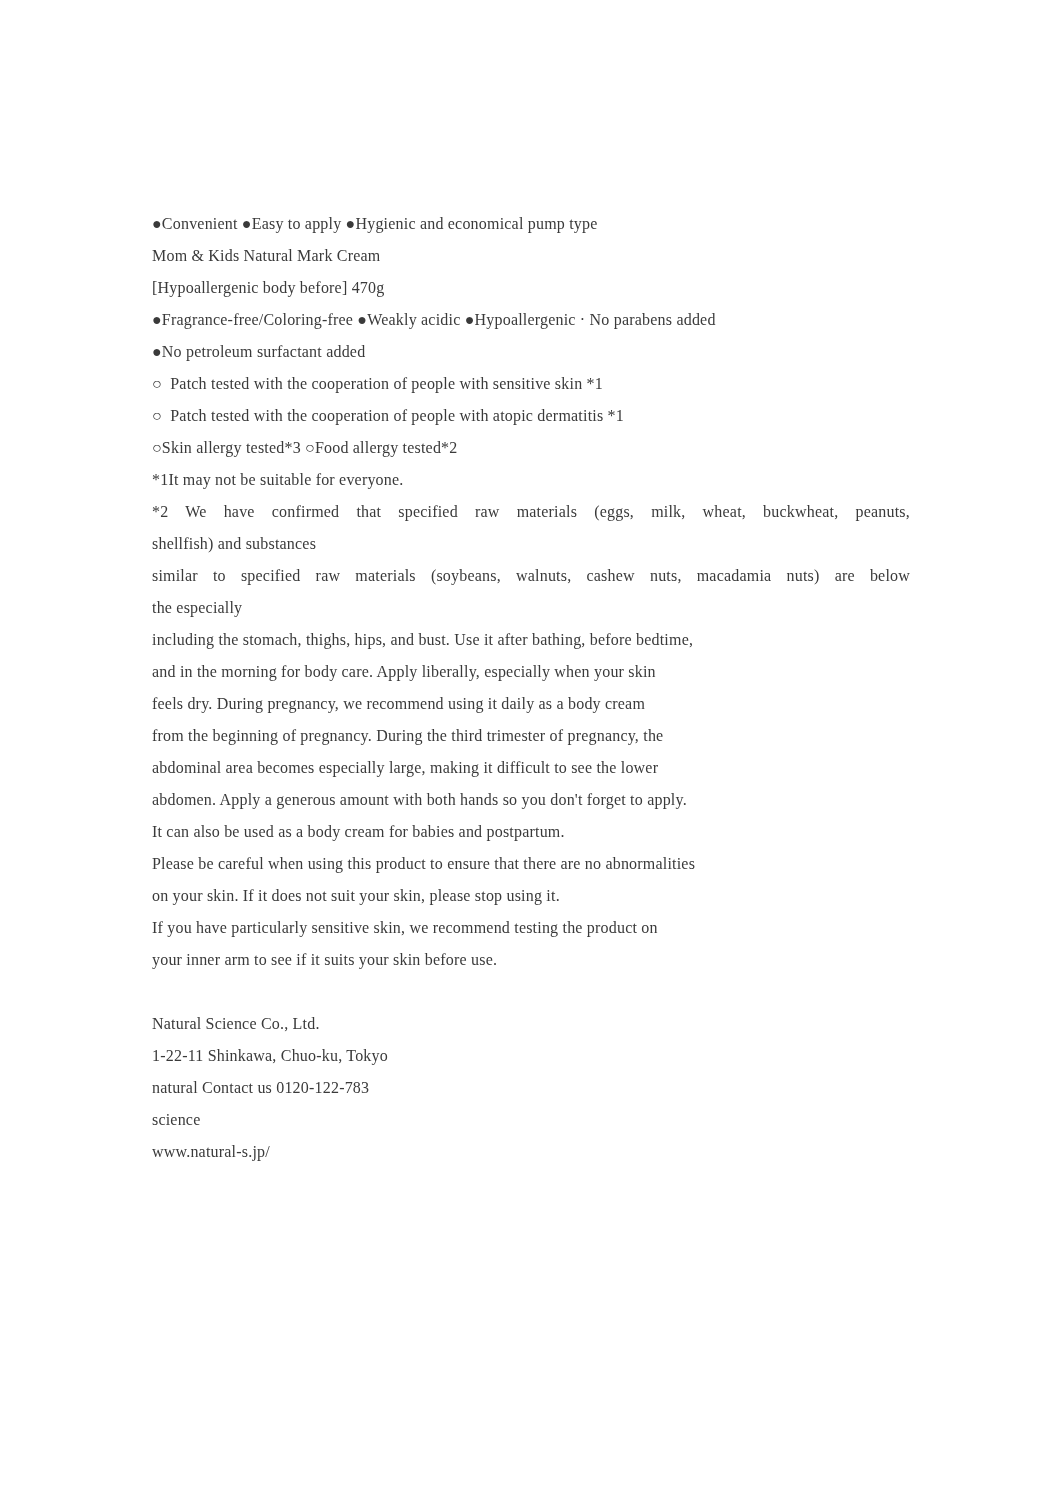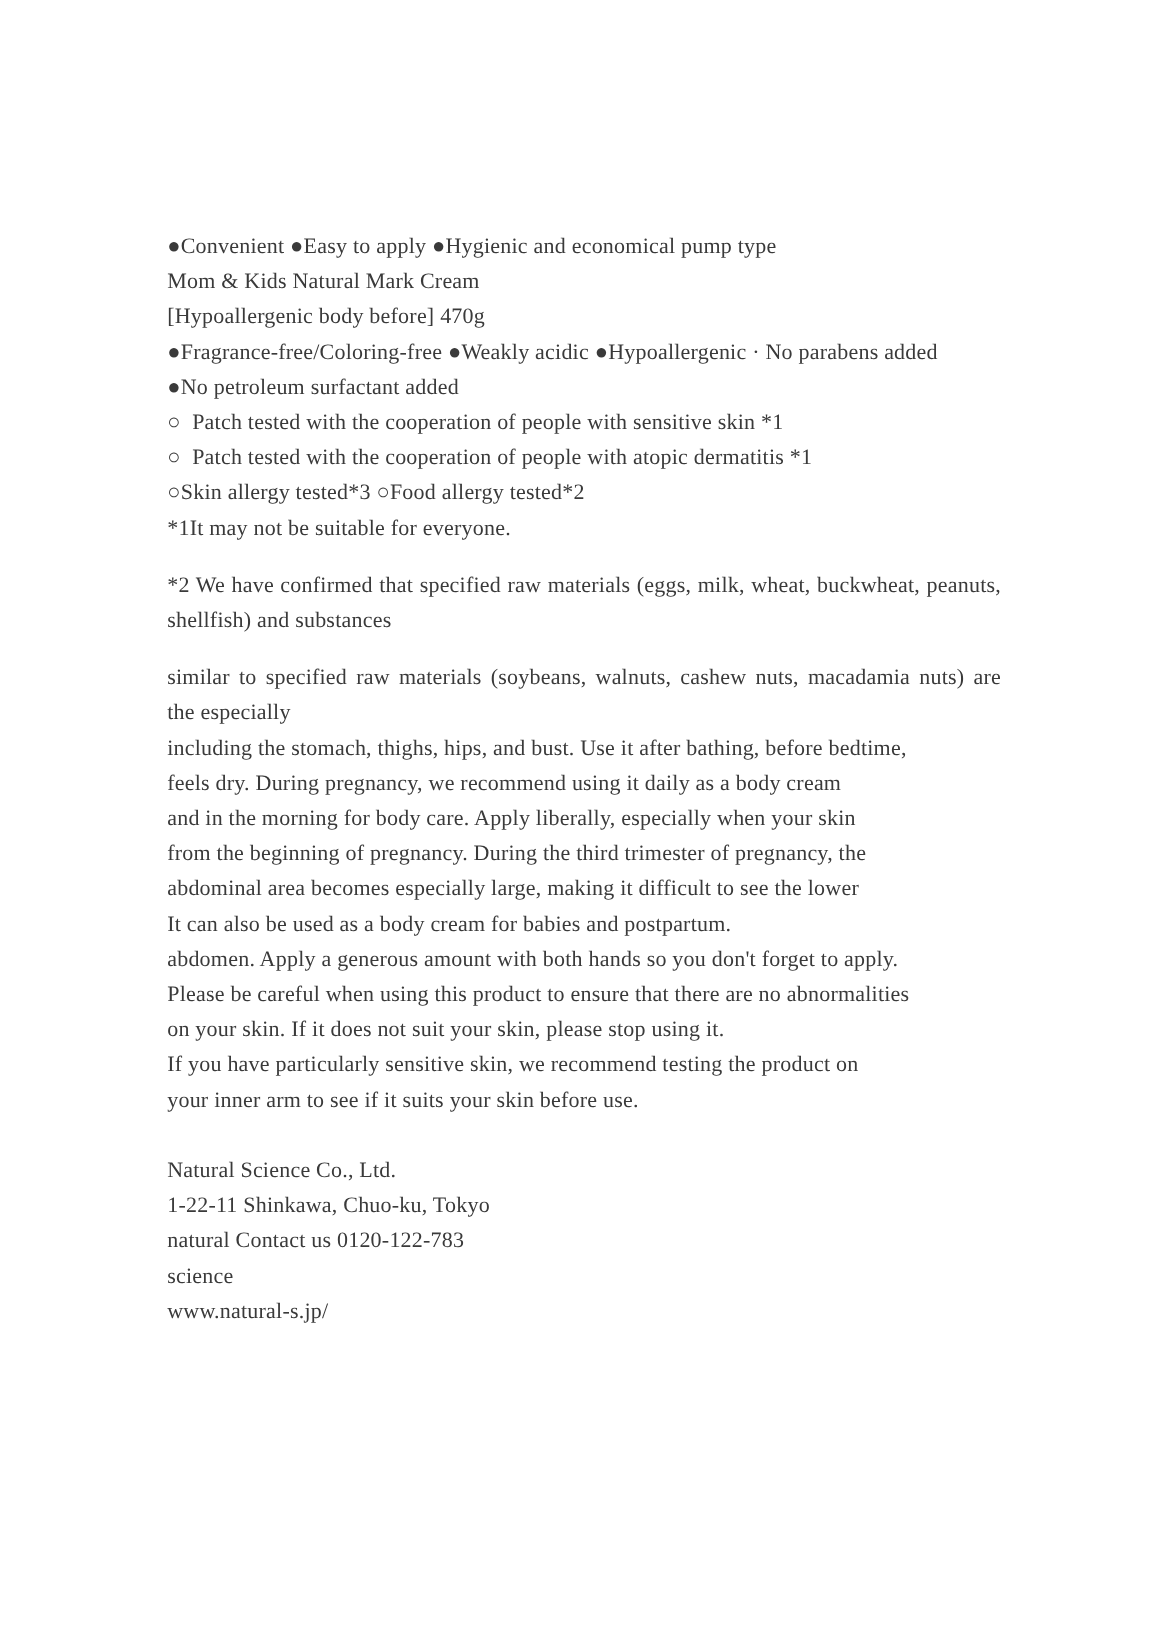--- a/index.html
+++ b/index.html
@@ -18,32 +18,31 @@
   }
   .textblock {
     position: absolute;
     left: 152px;
     top: 208px;
     width: 758px;
   }
   .line {
     height: 32px;
     line-height: 32px;
-    font-size: 20px;
+    font-size: 16px;
     letter-spacing: 0.2px;
     white-space: pre;
     overflow: visible;
   }
   .line.justify {
     white-space: normal;
     text-align: justify;
     text-align-last: justify;
     height: 32px;
     overflow: hidden;
-    margin-top: 20px;
   }
 </style>
 </head>
 <body>
 
 <div class="page" style="background: rgb(255, 255, 255); color: rgb(58, 58, 58);">
   <div class="textblock">
       <div class="line">●Convenient ●Easy to apply ●Hygienic and economical pump type</div>
       <div class="line">Mom &amp; Kids Natural Mark Cream</div>
       <div class="line">[Hypoallergenic body before] 470g</div>
@@ -51,26 +50,26 @@
       <div class="line">●No petroleum surfactant added</div>
       <div class="line">○  Patch tested with the cooperation of people with sensitive skin *1</div>
       <div class="line">○  Patch tested with the cooperation of people with atopic dermatitis *1</div>
       <div class="line">○Skin allergy tested*3 ○Food allergy tested*2</div>
       <div class="line">*1It may not be suitable for everyone.</div>
       <div class="line justify">*2 We have confirmed that specified raw materials (eggs, milk, wheat, buckwheat, peanuts,</div>
       <div class="line">shellfish) and substances</div>
       <div class="line justify">similar to specified raw materials (soybeans, walnuts, cashew nuts, macadamia nuts) are below</div>
       <div class="line">the especially</div>
       <div class="line">including the stomach, thighs, hips, and bust. Use it after bathing, before bedtime,</div>
+      <div class="line">and in the morning for body care. Apply liberally, especially when your skin</div>
       <div class="line">feels dry. During pregnancy, we recommend using it daily as a body cream</div>
-      <div class="line">and in the morning for body care. Apply liberally, especially when your skin</div>
       <div class="line">from the beginning of pregnancy. During the third trimester of pregnancy, the</div>
       <div class="line">abdominal area becomes especially large, making it difficult to see the lower</div>
+      <div class="line">abdomen. Apply a generous amount with both hands so you don't forget to apply.</div>
       <div class="line">It can also be used as a body cream for babies and postpartum.</div>
-      <div class="line">abdomen. Apply a generous amount with both hands so you don't forget to apply.</div>
       <div class="line">Please be careful when using this product to ensure that there are no abnormalities</div>
       <div class="line">on your skin. If it does not suit your skin, please stop using it.</div>
       <div class="line">If you have particularly sensitive skin, we recommend testing the product on</div>
       <div class="line">your inner arm to see if it suits your skin before use.</div>
       <div class="line"></div>
       <div class="line">Natural Science Co., Ltd.</div>
       <div class="line">1-22-11 Shinkawa, Chuo-ku, Tokyo</div>
       <div class="line">natural Contact us 0120-122-783</div>
       <div class="line">science</div>
       <div class="line">www.natural-s.jp/</div>

